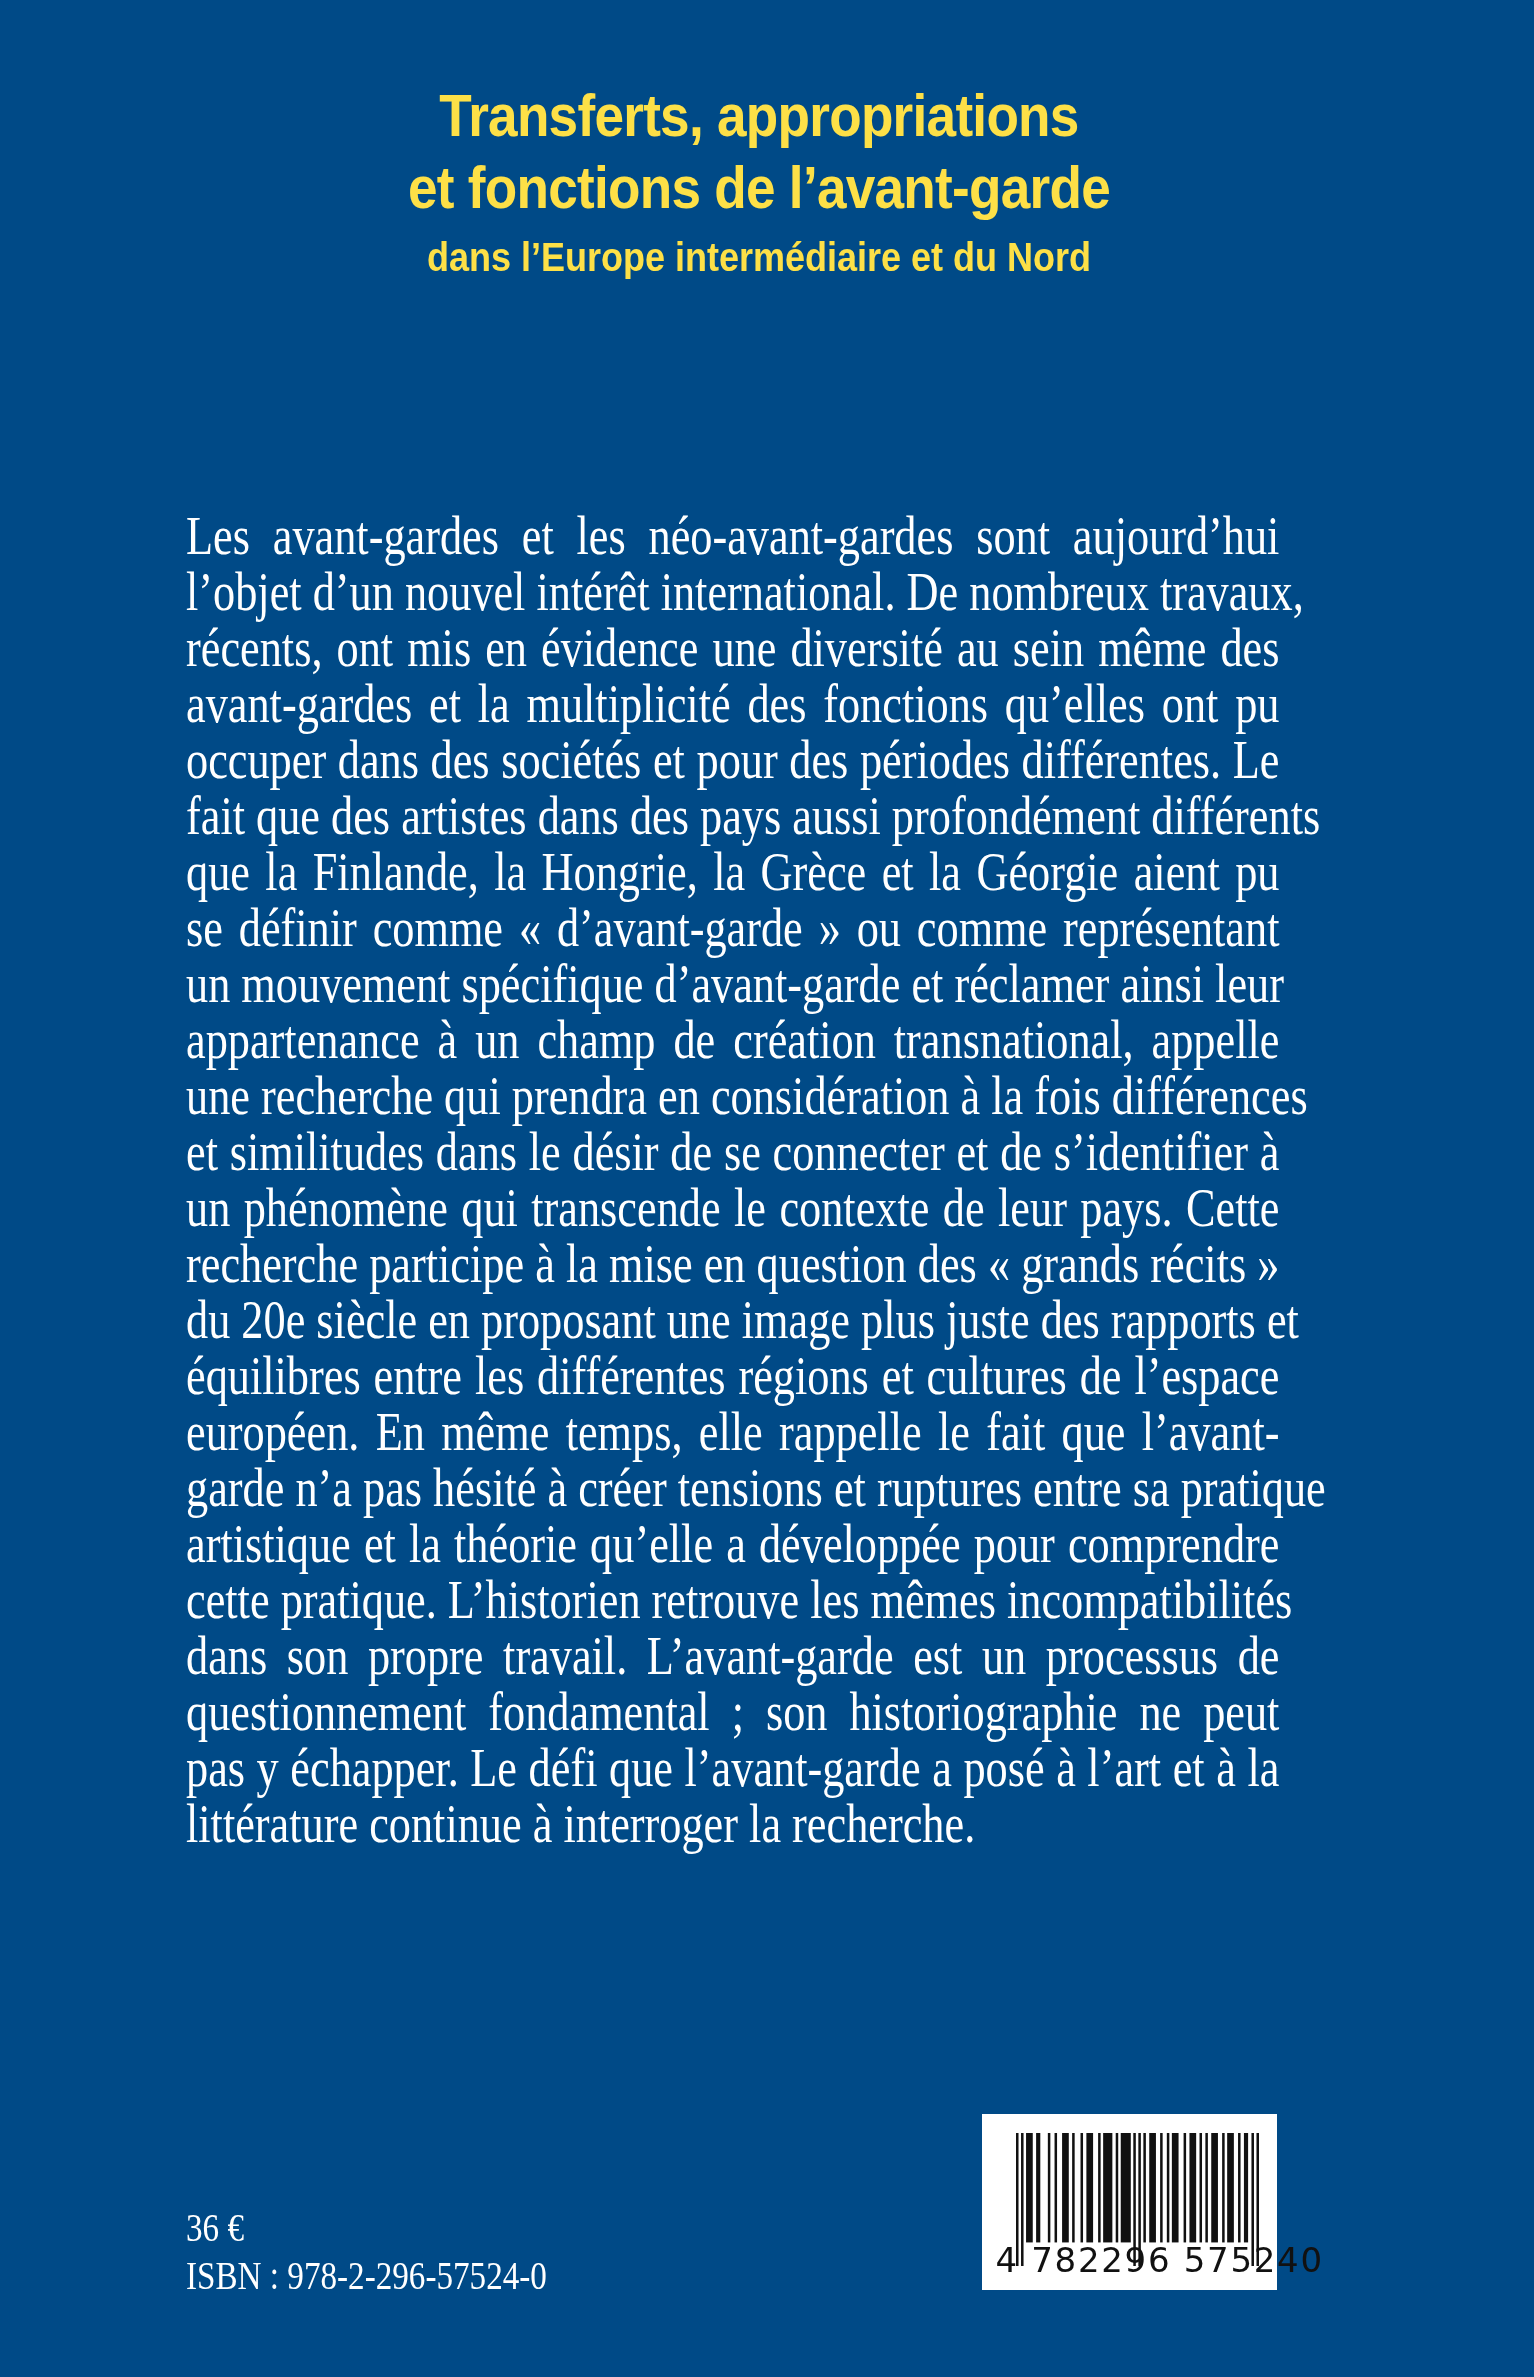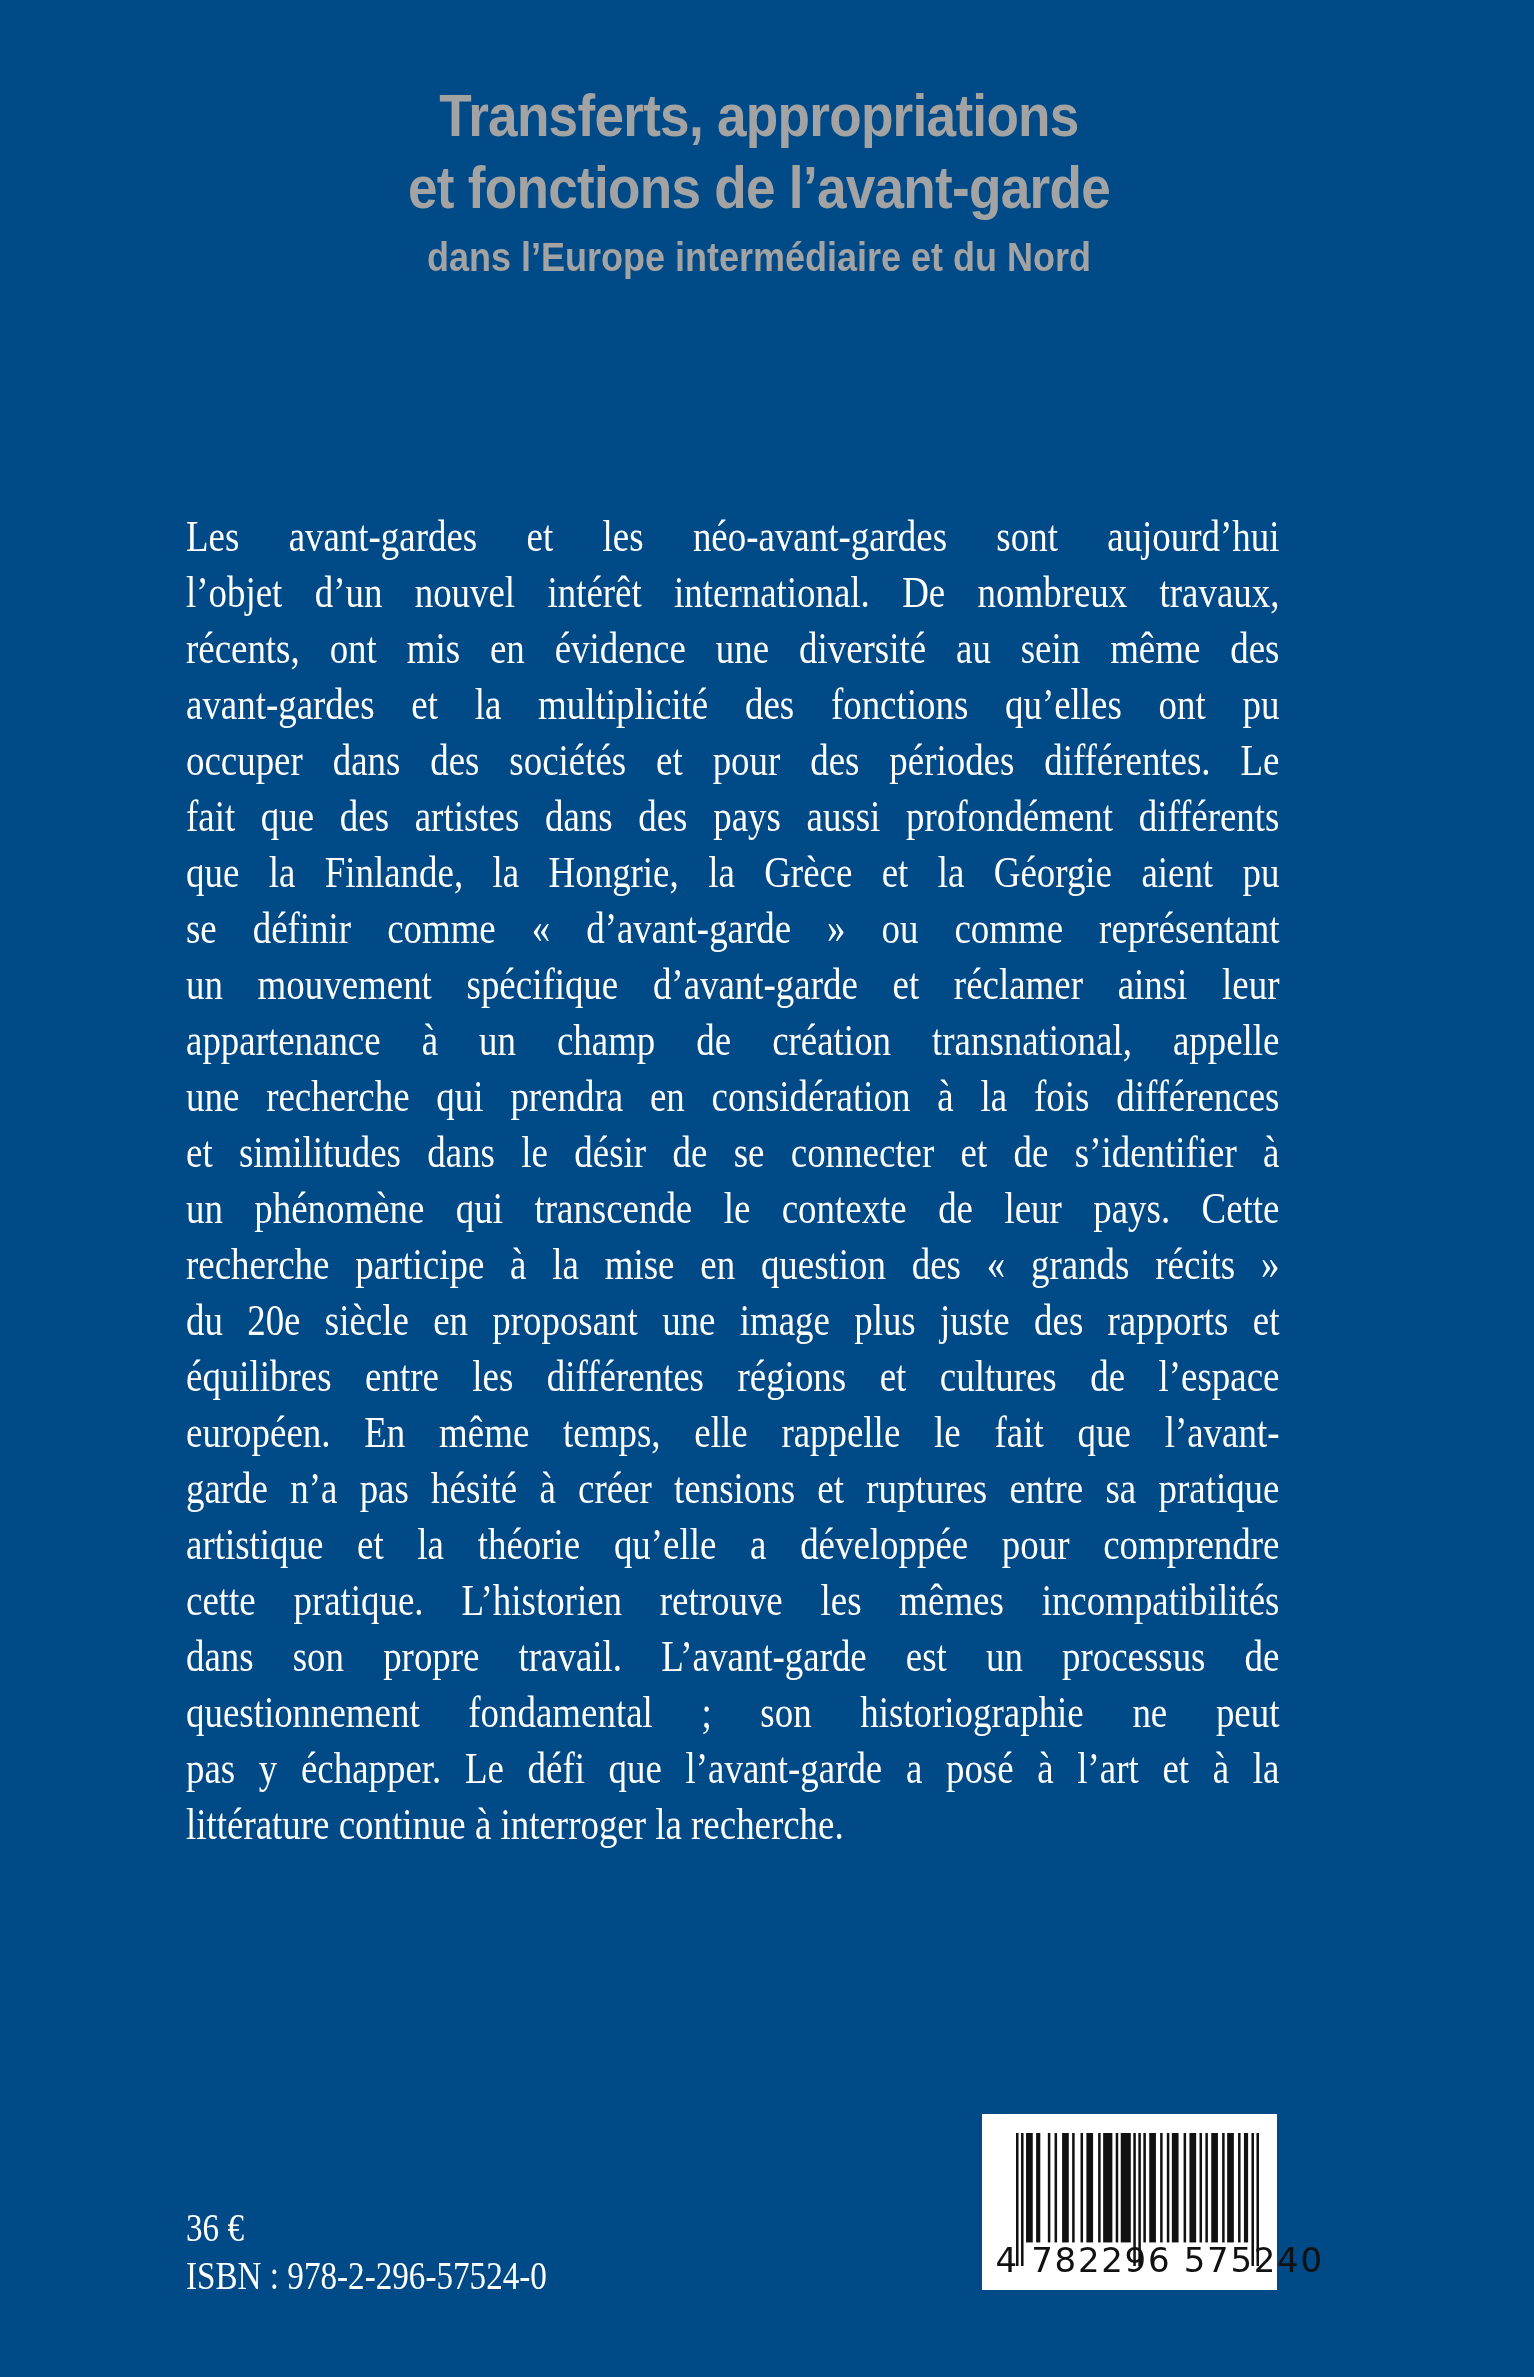--- a/index.html
+++ b/index.html
@@ -6,33 +6,33 @@
   body {
     width:1534px; height:2377px;
     background:#004a87;
     position:relative; overflow:hidden;
     font-family:"Liberation Serif", serif;
   }
   .title-block {
     position:absolute; left:0; top:80px; width:1518px;
     text-align:center;
     font-family:"Liberation Sans", sans-serif;
-    font-weight:bold; color:#a3a3a3;
+    font-weight:bold; color:#fde047;
   }
   .title-line {
     font-size:59px; line-height:72px; letter-spacing:-0.8px;
     transform:scaleX(0.9); transform-origin:center;
   }
   .subtitle {
     font-size:40px; line-height:50px; margin-top:8.4px;
     transform:scaleX(0.9); transform-origin:center;
   }
   .body-text {
     position:absolute; left:186px; top:508px; width:1093px;
-    color:#ffffff; font-size:45px; line-height:56px;
+    color:#ffffff; font-size:54px; line-height:56px;
   }
   .line {
     display:block; white-space:nowrap;
     text-align:justify; text-align-last:justify;
     height:56px;
     transform:scaleX(0.82); transform-origin:left;
     width:122%;
   }
   .line.last { text-align-last:left; }
   .price { position:absolute; left:186px; top:2205px; color:#fff; font-size:39px; transform:scaleX(0.85); transform-origin:left; }

